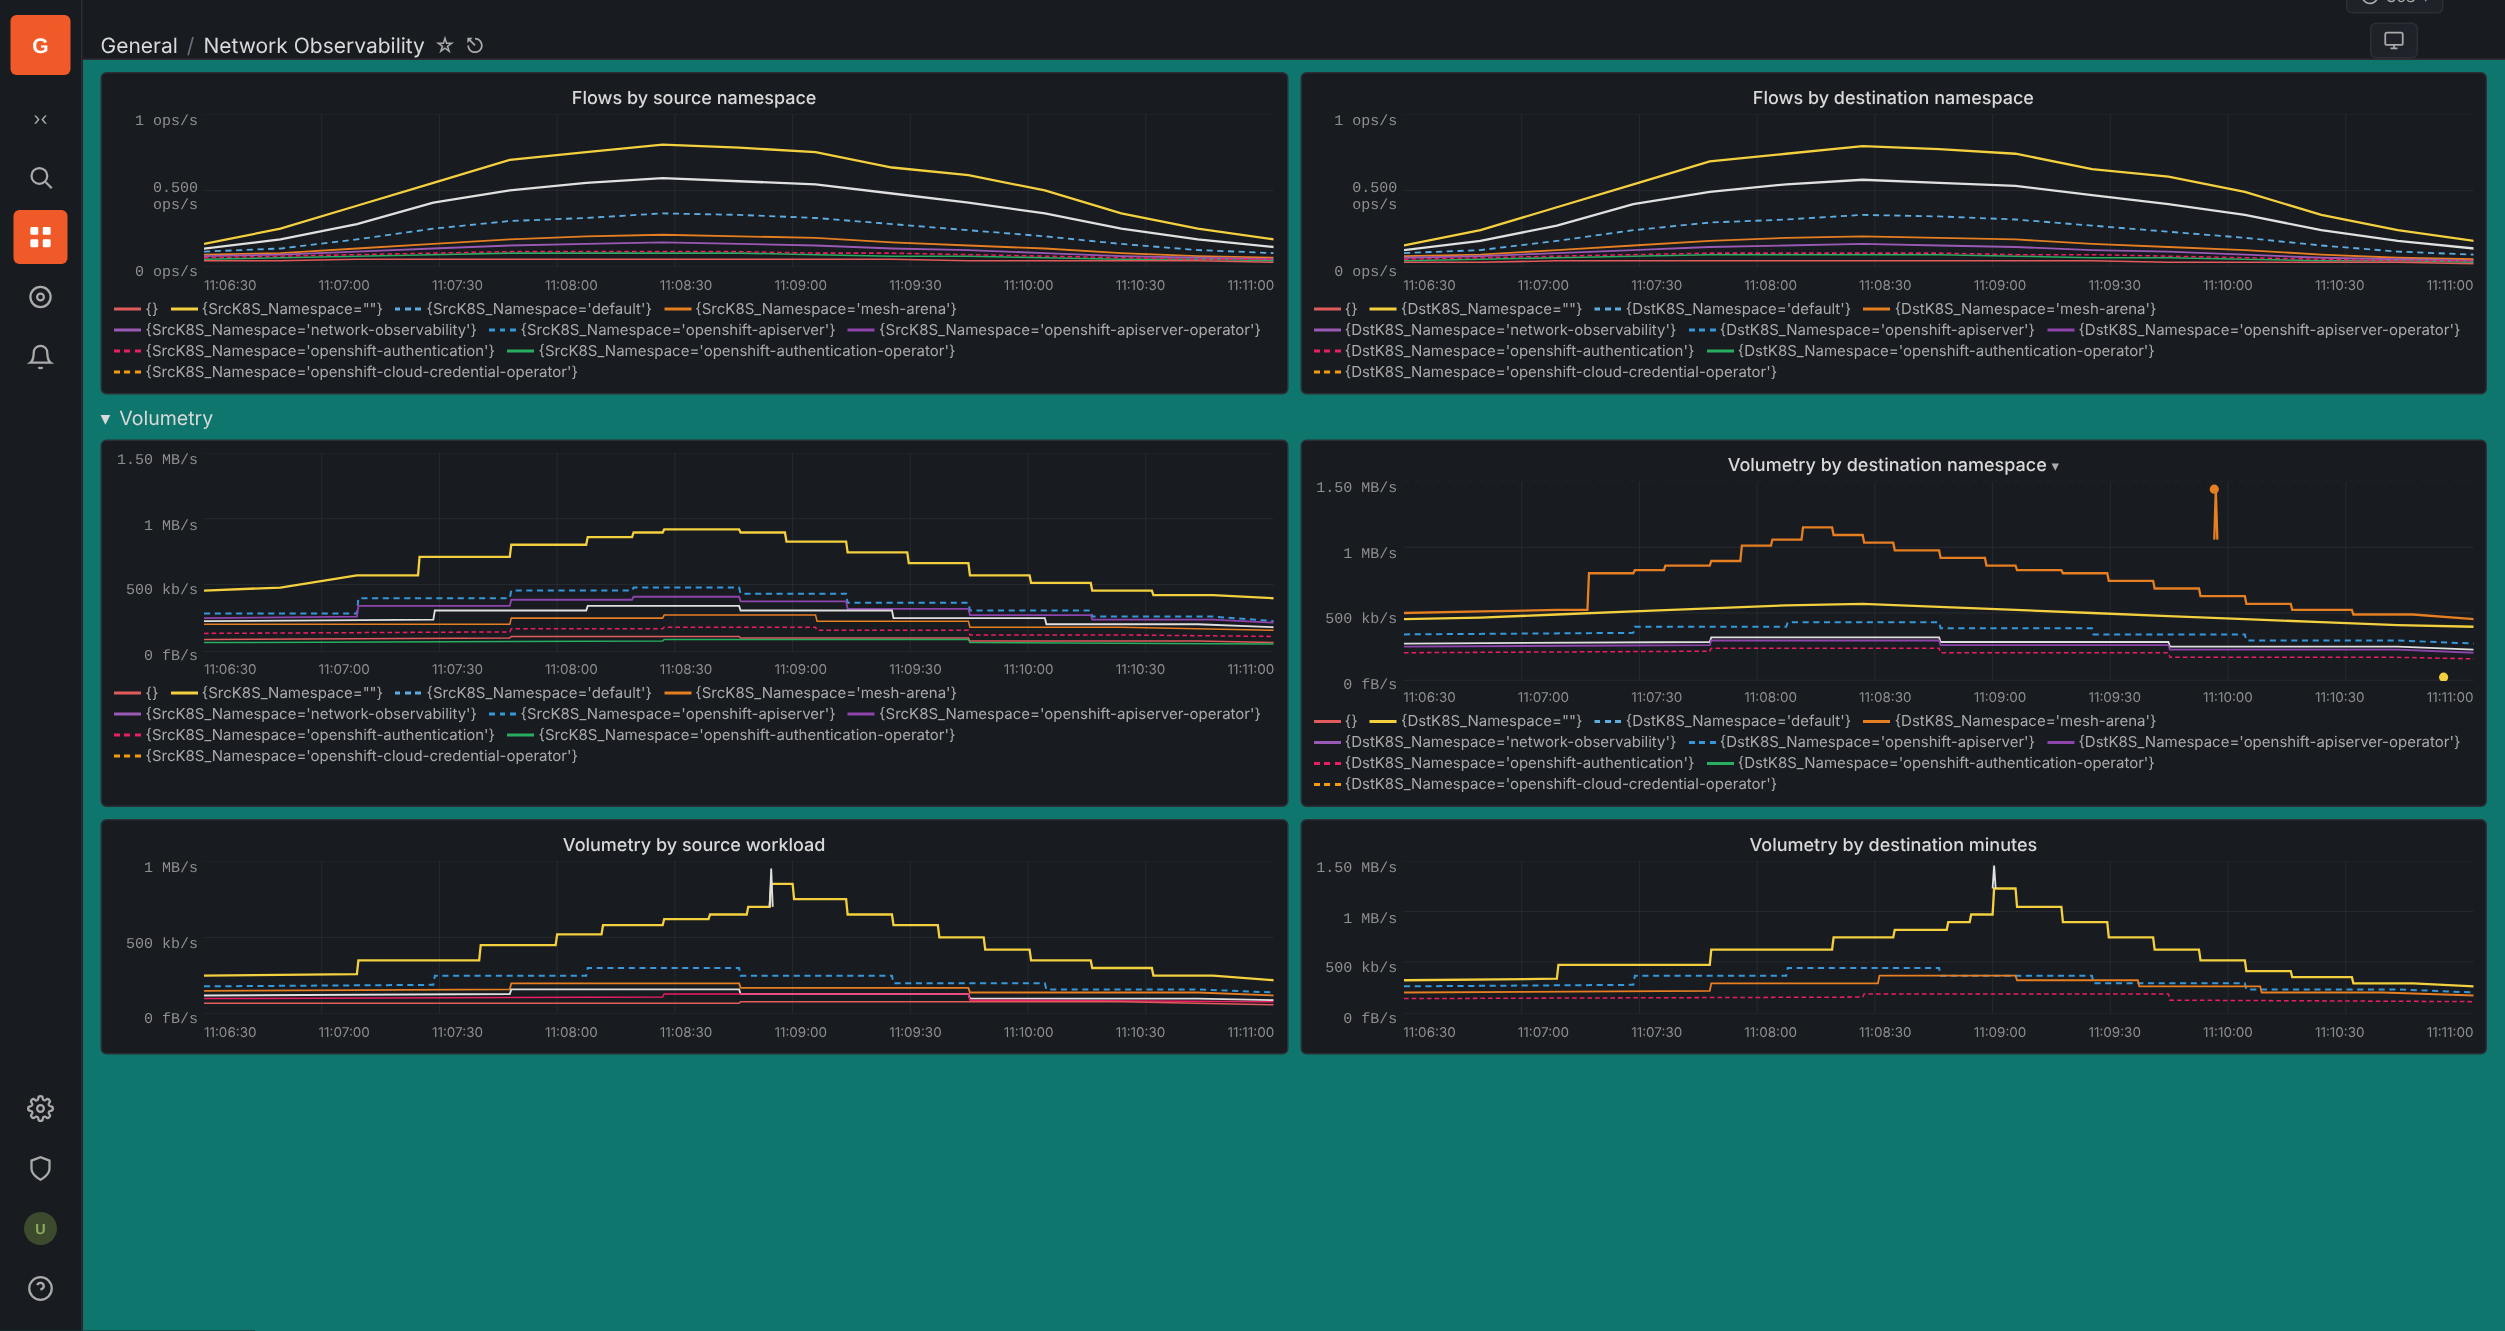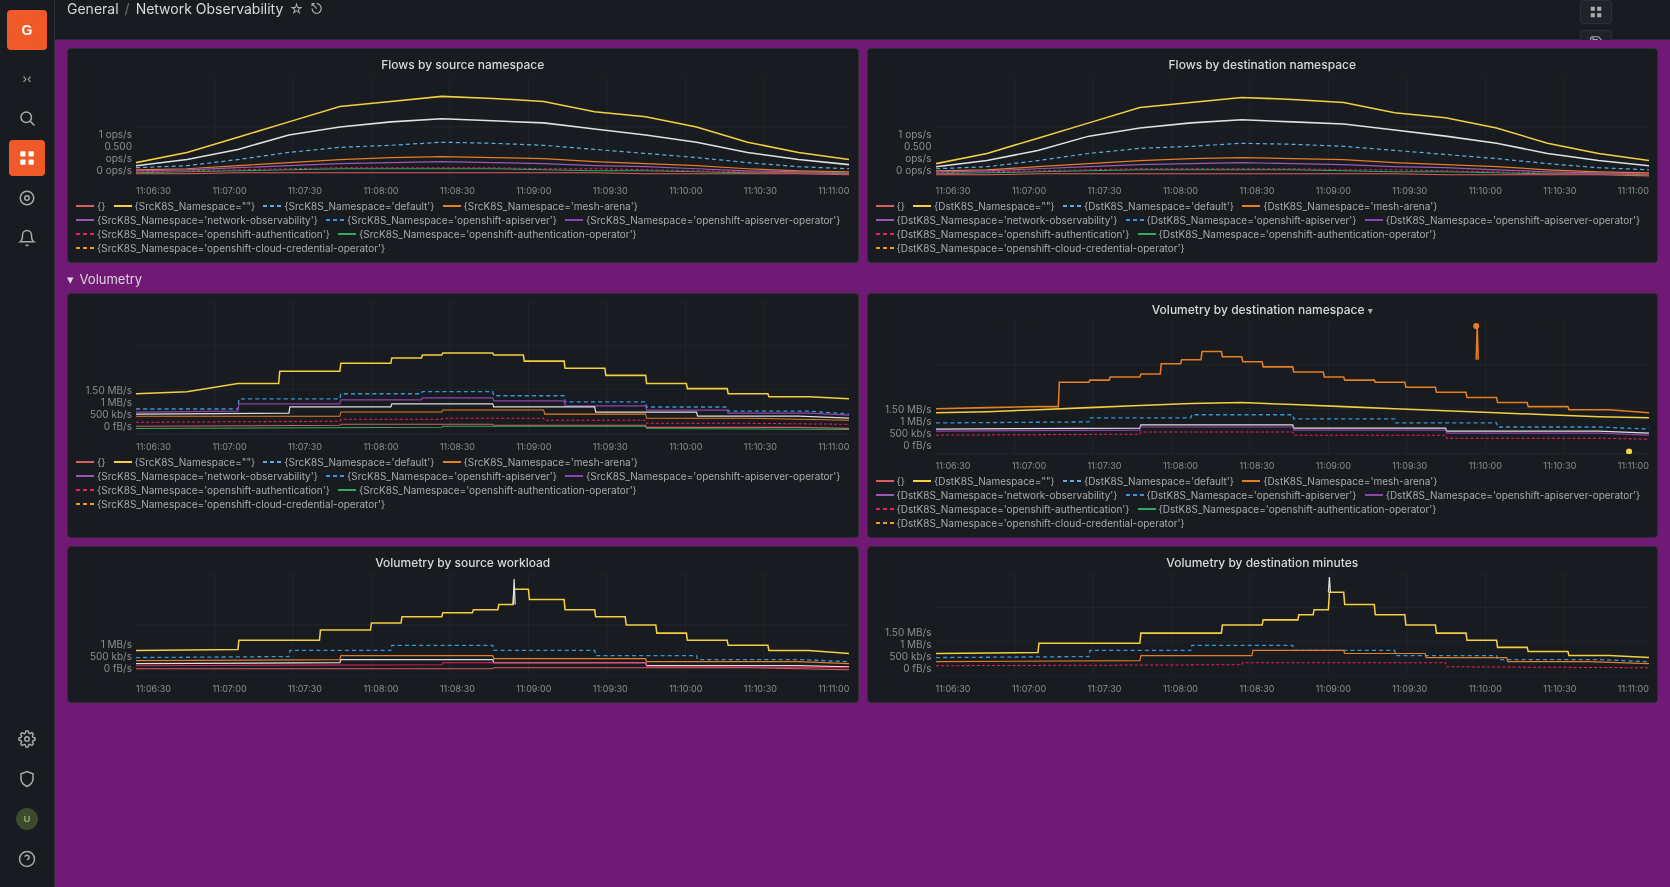--- a/index.html
+++ b/index.html
@@ -47,21 +47,21 @@
       flex-direction: column;
       overflow: hidden;
     }
 
     
     #topbar {
       height: 40px;
       background: #181b1f;
       border-bottom: 1px solid #2c2f35;
       display: flex;
-      align-items: flex-start;
+      align-items: flex-end;
       padding: 0 12px;
       gap: 14px;
       flex-shrink: 0;
     }
     .topbar-breadcrumb {
       display: flex;
       align-items: center;
       gap: 6px;
       font-size: 14px;
       color: #d9d9d9;
@@ -85,21 +85,21 @@
       display: flex;
       align-items: center;
       gap: 4px;
     }
 
     
     #content {
       flex: 1;
       overflow-y: auto;
       padding: 8px 12px;
-      background: #701a75;
+      background: #0f766e;
     }
 
     
     .panels-grid {
       display: grid;
       grid-template-columns: 1fr 1fr;
       gap: 8px;
       margin-bottom: 8px;
     }
     .panel {
@@ -134,27 +134,28 @@
       position: relative;
       height: 120px;
       width: 100%;
     }
 
     
     .y-axis {
       position: absolute;
       left: 0;
       top: 0;
-      bottom: 20px;
+      bottom: 8px;
       width: 60px;
       display: flex;
       flex-direction: column;
-      justify-content: flex-end;
+      justify-content: space-between;
       font-size: 10px;
       color: #8e8e8e;
+      font-family: Liberation Mono, monospace;
     }
     .y-axis span { text-align: right; padding-right: 4px; }
 
     
     .x-axis {
       position: absolute;
       bottom: 0;
       left: 60px;
       right: 0;
       display: flex;

